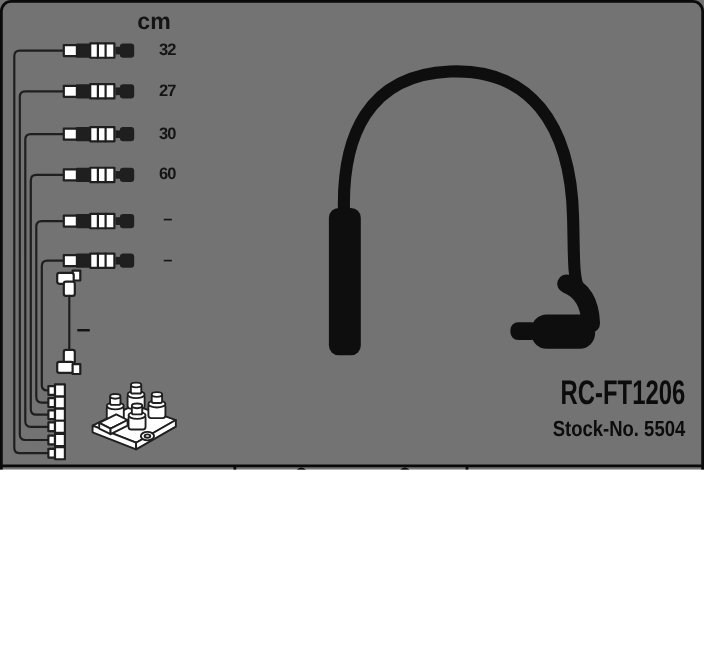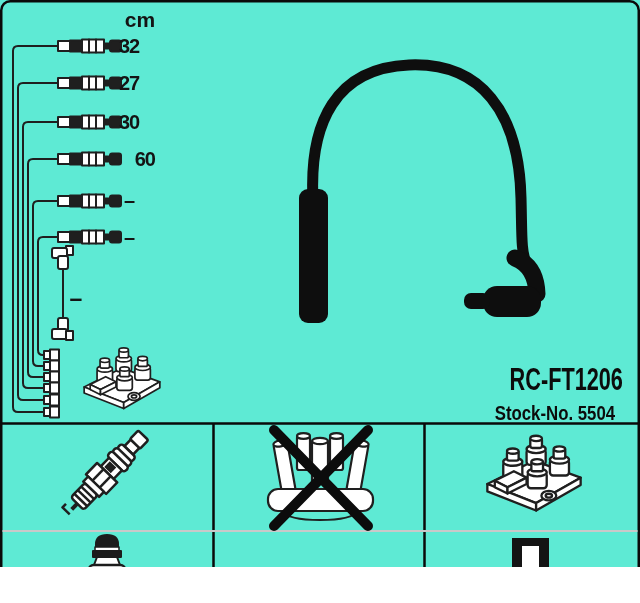--- a/index.html
+++ b/index.html
@@ -1,27 +1,27 @@
 <!DOCTYPE html>
 <html><head>
 <meta charset="utf-8">
 <style>
   html,body{margin:0;padding:0;background:#fff;}
   .frame{
-    position:relative;width:640px;height:567px;background:#5eead4;
+    position:relative;width:640px;height:427px;background:#737373;
     font-family:"Liberation Sans",sans-serif;overflow:hidden;
   }
   .frame svg.art{position:absolute;left:0;top:0;}
   .lbl{position:absolute;font-weight:bold;color:#141414;text-align:center;white-space:nowrap;}
   .unit{left:114px;top:8px;width:52px;font-size:21px;line-height:24px;}
-  .len{left:103px;width:52px;font-size:20px;line-height:26px;letter-spacing:-1px;}
-  .len-0{top:33px;}.len-1{top:70px;}.len-2{top:109px;}.len-3{top:146px;text-align:right;}
+  .len{left:126px;width:52px;font-size:15px;line-height:26px;letter-spacing:-1px;}
+  .len-0{top:33px;}.len-1{top:70px;}.len-2{top:109px;}.len-3{top:146px;}
   .len-4{top:187px;}.len-5{top:224px;}
   .coil-dash{left:56px;top:285px;width:40px;font-size:23px;line-height:26px;}
-  .product{position:absolute;right:17px;top:365px;text-align:center;color:#0c0c0c;}
+  .product{position:absolute;right:17px;top:342px;text-align:right;color:#0c0c0c;}
   .pn{font-size:31px;line-height:30px;font-weight:bold;transform:scaleX(.70);transform-origin:100% 50%;white-space:nowrap;}
   .sn{font-size:20px;line-height:20px;font-weight:bold;margin-top:8px;transform:scaleX(.84);transform-origin:100% 50%;white-space:nowrap;}
   .grid-dash{left:261px;top:549px;width:120px;font-size:44px;line-height:44px;color:#111;}
 </style>
 </head>
 <body>
 
 <div class="frame">
 
   <svg class="art" width="640" height="603" viewBox="0 0 640 603">

